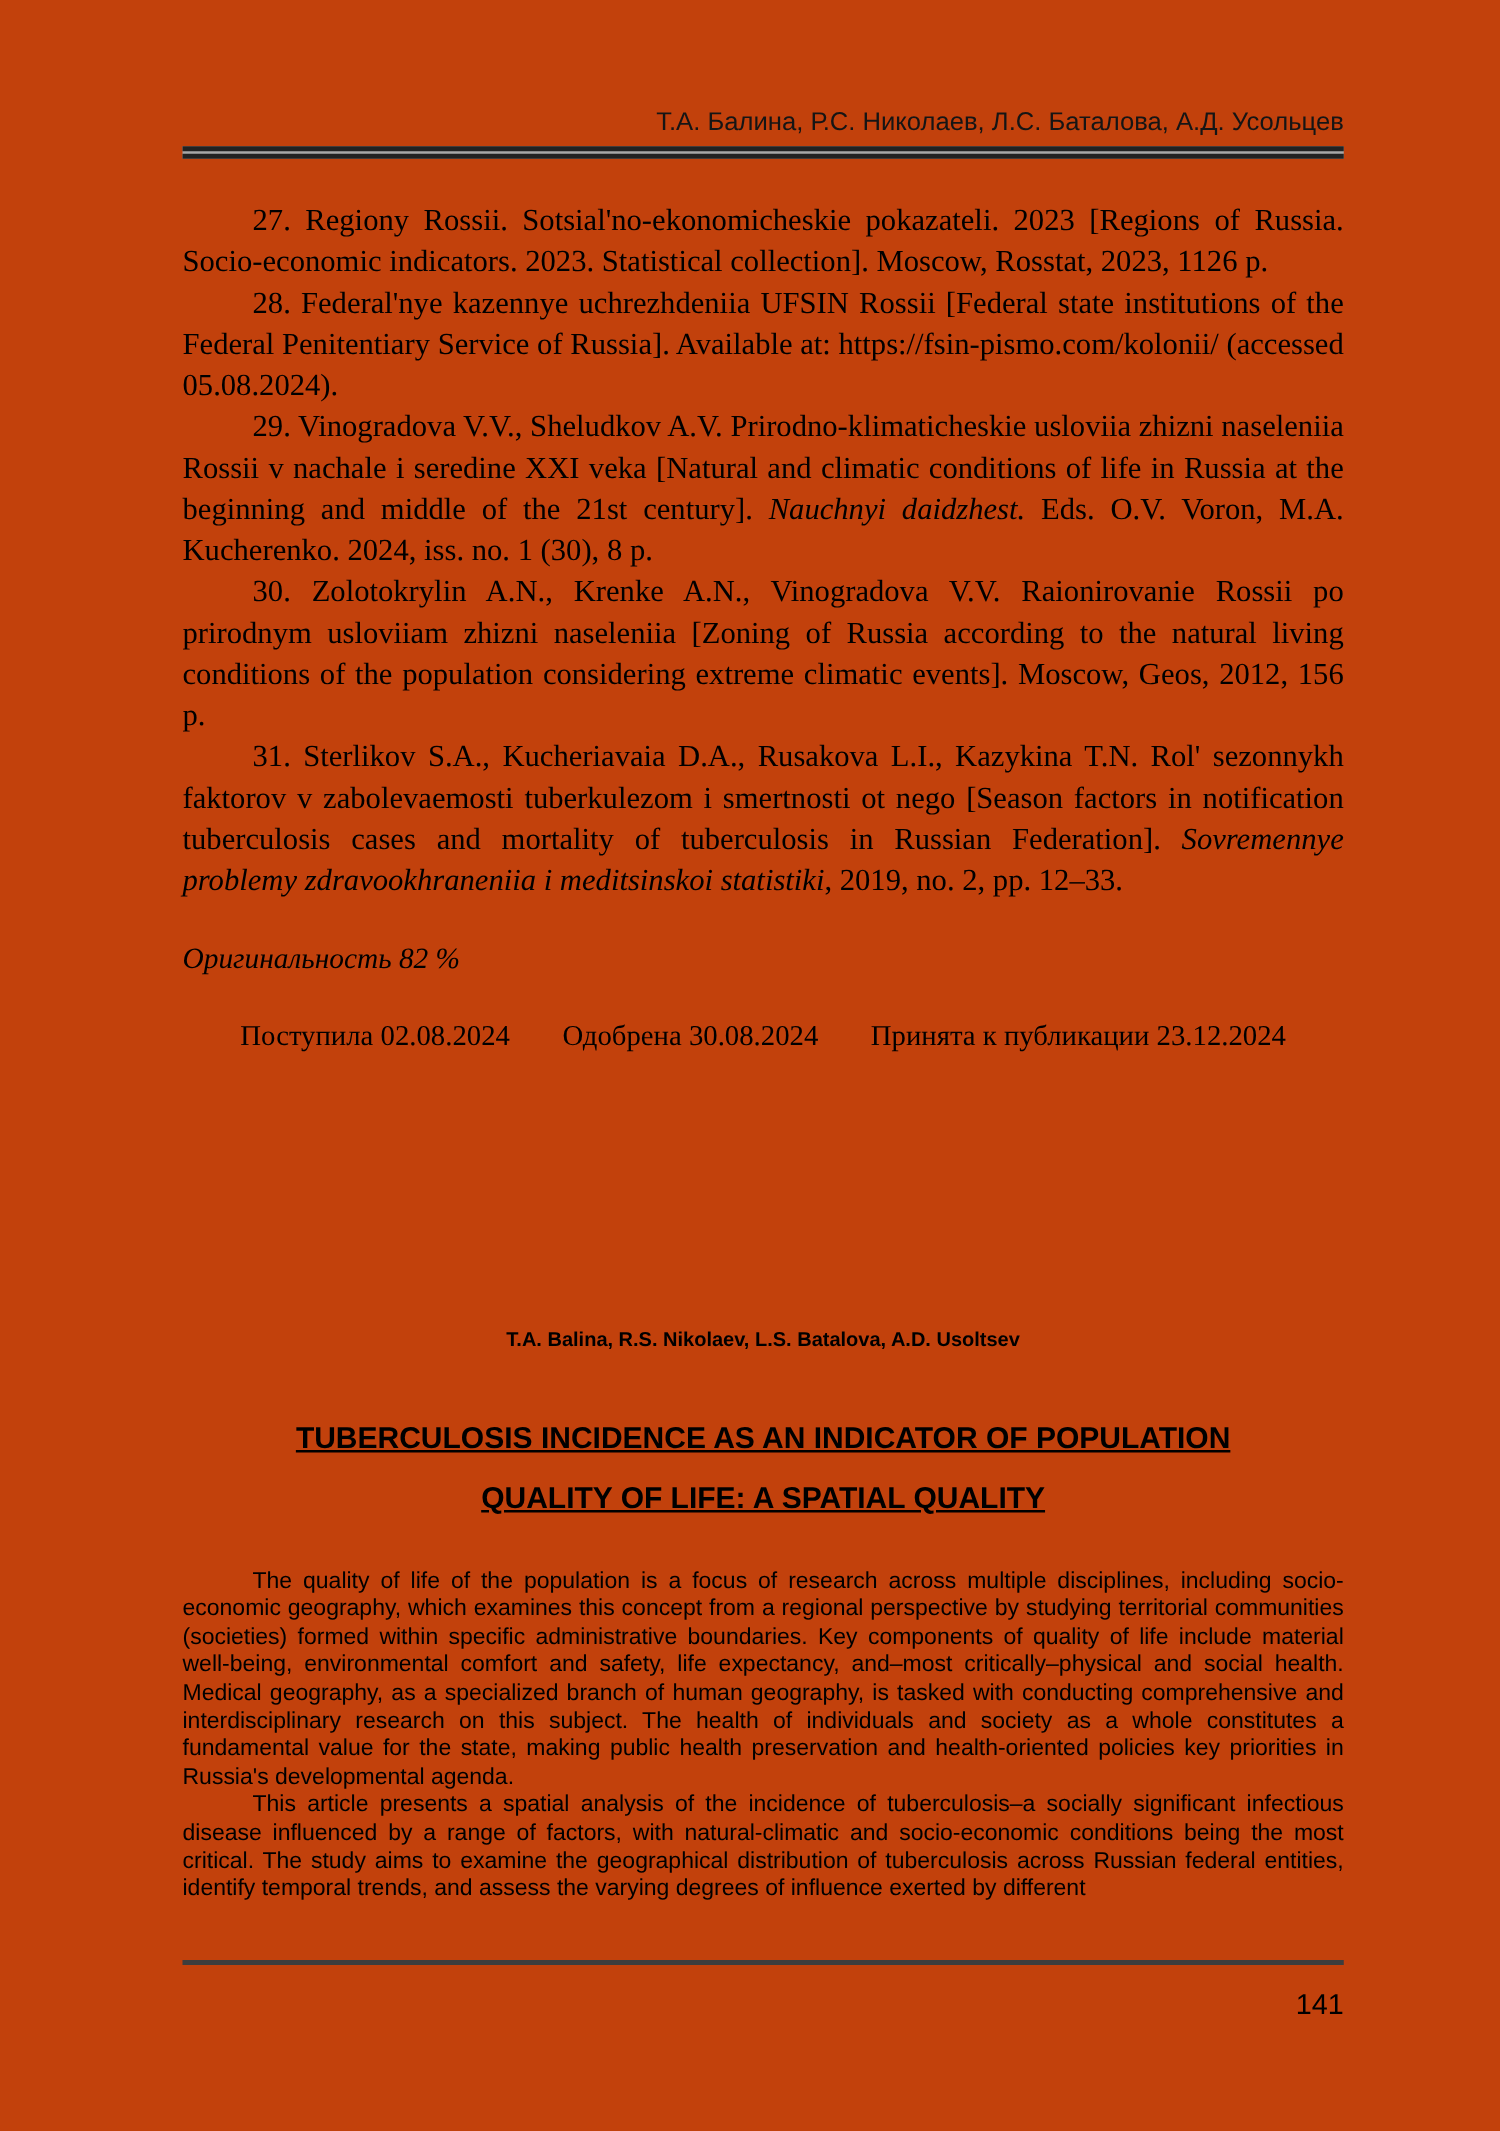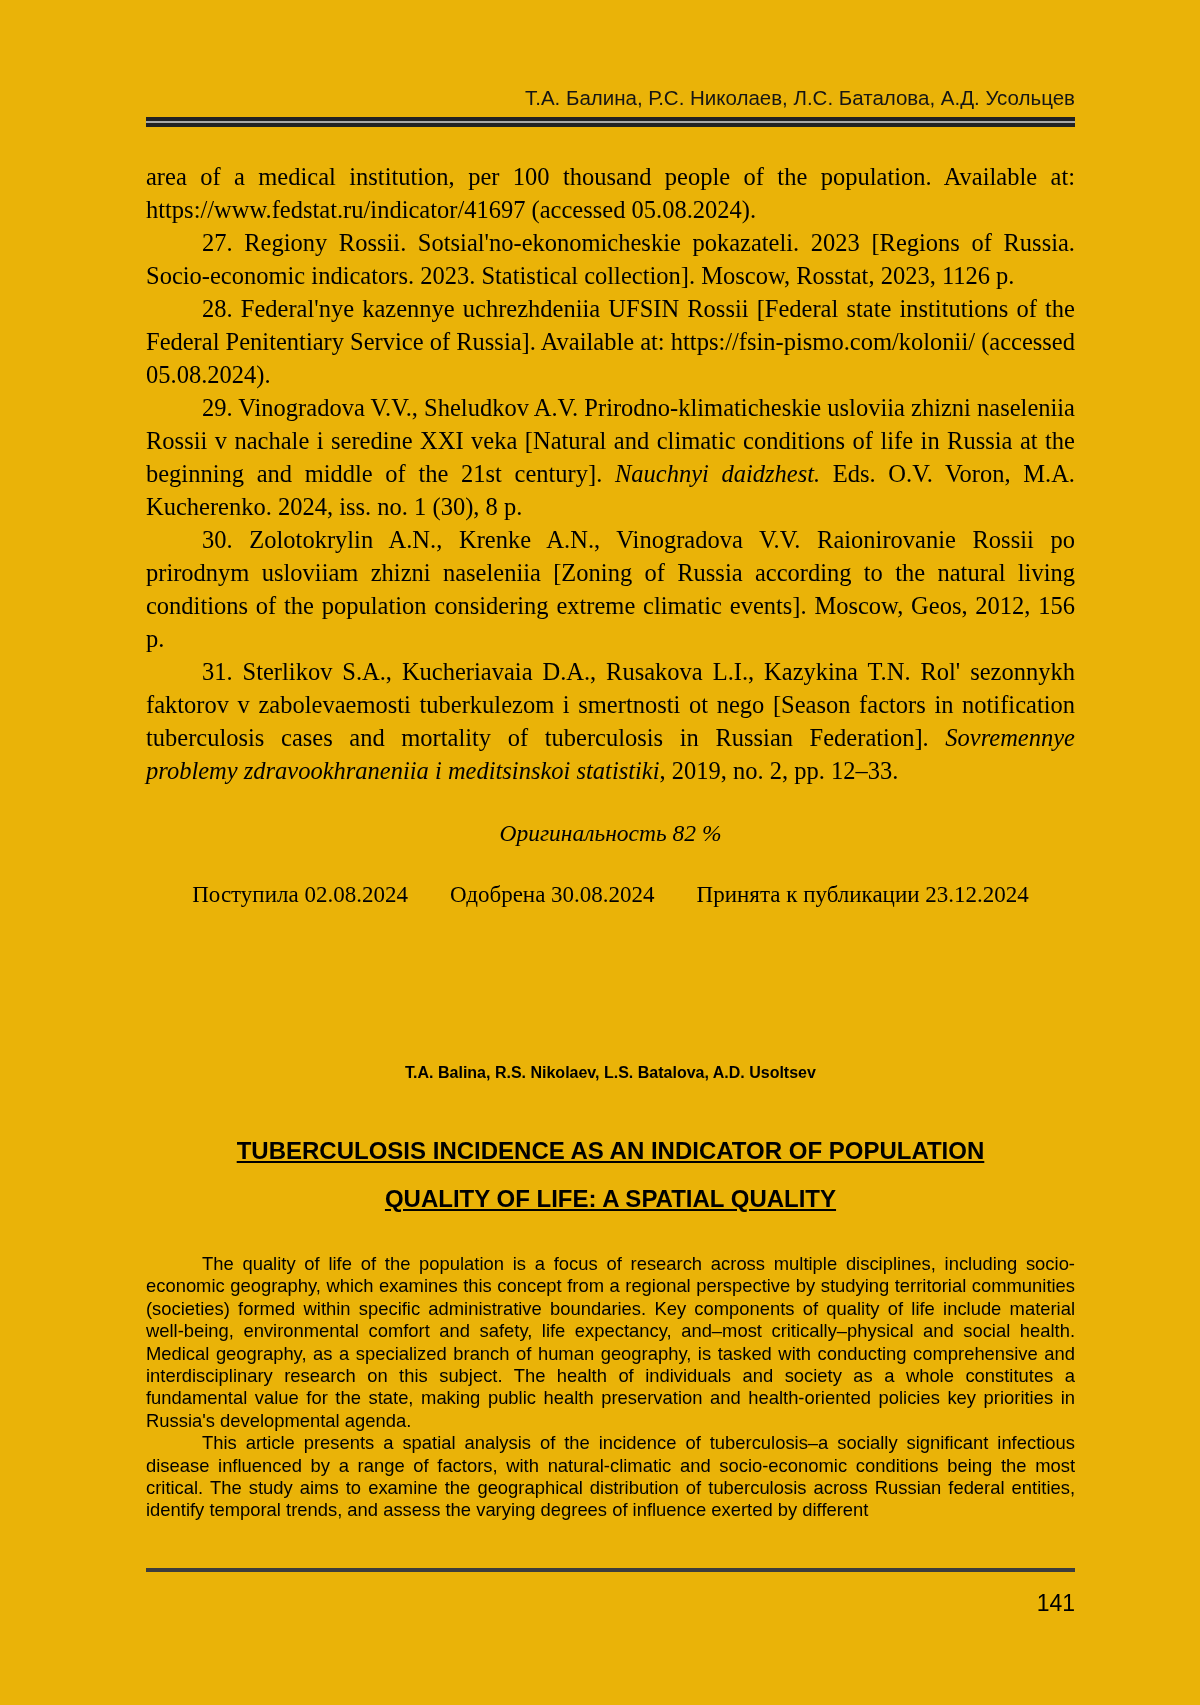--- a/index.html
+++ b/index.html
@@ -1,21 +1,21 @@
 <!DOCTYPE html>
 <html lang="en"><head>
 <meta charset="utf-8">
 <style>
   html, body { margin: 0; padding: 0; background: #ffffff; }
   .page {
     position: relative;
     width: 1200px;
     height: 1705px;
     margin: 0 auto;
-    background: #eab308;
+    background: #c2410c;
     color: #000;
     box-sizing: border-box;
     padding: 86px 125px 0 146px;
     overflow: hidden;
   }
 
   
   .running-header {
     font-family: "Liberation Sans", "DejaVu Sans", sans-serif;
     font-size: 20.5px;
@@ -42,21 +42,21 @@
   .refs p { margin: 0; }
   .refs p.indent { text-indent: 56px; }
   .refs em { font-style: italic; margin-top: 44px; }
 
   .originality {
     margin-top: 30px;
     font-family: "Liberation Serif", "DejaVu Serif", serif;
     font-style: italic;
     font-size: 23.5px;
     line-height: 33px;
-    text-align: center;
+    text-align: left;
   }
 
   .dates {
     margin-top: 32px;
     display: flex;
     justify-content: center;
     gap: 42px;
     font-family: "Liberation Serif", "DejaVu Serif", serif;
     font-size: 23px;
     line-height: 26px;
@@ -116,21 +116,20 @@
 </style>
 </head>
 <body>
 
 <div class="page">
 
   <div class="running-header">Т.А. Балина, Р.С. Николаев, Л.С. Баталова, А.Д. Усольцев</div>
   <div class="header-rule"></div>
 
   <div class="refs">
-    <p><span>area of a medical institution, per 100 thousand people of the population. Available at: https://www.fedstat.ru/indicator/41697 (accessed 05.08.2024).</span></p>
     <p class="indent"><span>27. Regiony Rossii. Sotsial'no-ekonomicheskie pokazateli. 2023 [Regions of Russia. Socio-economic indicators. 2023. Statistical collection]. Moscow, Rosstat, 2023, 1126 p.</span><em></em><span></span></p>
     <p class="indent"><span>28. Federal'nye kazennye uchrezhdeniia UFSIN Rossii [Federal state institutions of the Federal Penitentiary Service of Russia]. Available at: https://fsin-pismo.com/kolonii/ (accessed 05.08.2024).</span><em></em><span></span></p>
     <p class="indent"><span>29. Vinogradova V.V., Sheludkov A.V. Prirodno-klimaticheskie usloviia zhizni naseleniia Rossii v nachale i seredine XXI veka [Natural and climatic conditions of life in Russia at the beginning and middle of the 21st century]. </span><em>Nauchnyi daidzhest.</em><span> Eds. O.V. Voron, M.A. Kucherenko. 2024, iss. no. 1 (30), 8 p.</span></p>
     <p class="indent"><span>30. Zolotokrylin A.N., Krenke A.N., Vinogradova V.V. Raionirovanie Rossii po prirodnym usloviiam zhizni naseleniia [Zoning of Russia according to the natural living conditions of the population considering extreme climatic events]. Moscow, Geos, 2012, 156 p.</span><em></em><span></span></p>
     <p class="indent"><span>31. Sterlikov S.A., Kucheriavaia D.A., Rusakova L.I., Kazykina T.N. Rol' sezonnykh faktorov v zabolevaemosti tuberkulezom i smertnosti ot nego [Season factors in notification tuberculosis cases and mortality of tuberculosis in Russian Federation]. </span><em>Sovremennye problemy zdravookhraneniia i meditsinskoi statistiki</em><span>, 2019, no. 2, pp. 12–33.</span></p>
   </div>
 
   <div class="originality">Оригинальность 82 %</div>
 
   <div class="dates">

